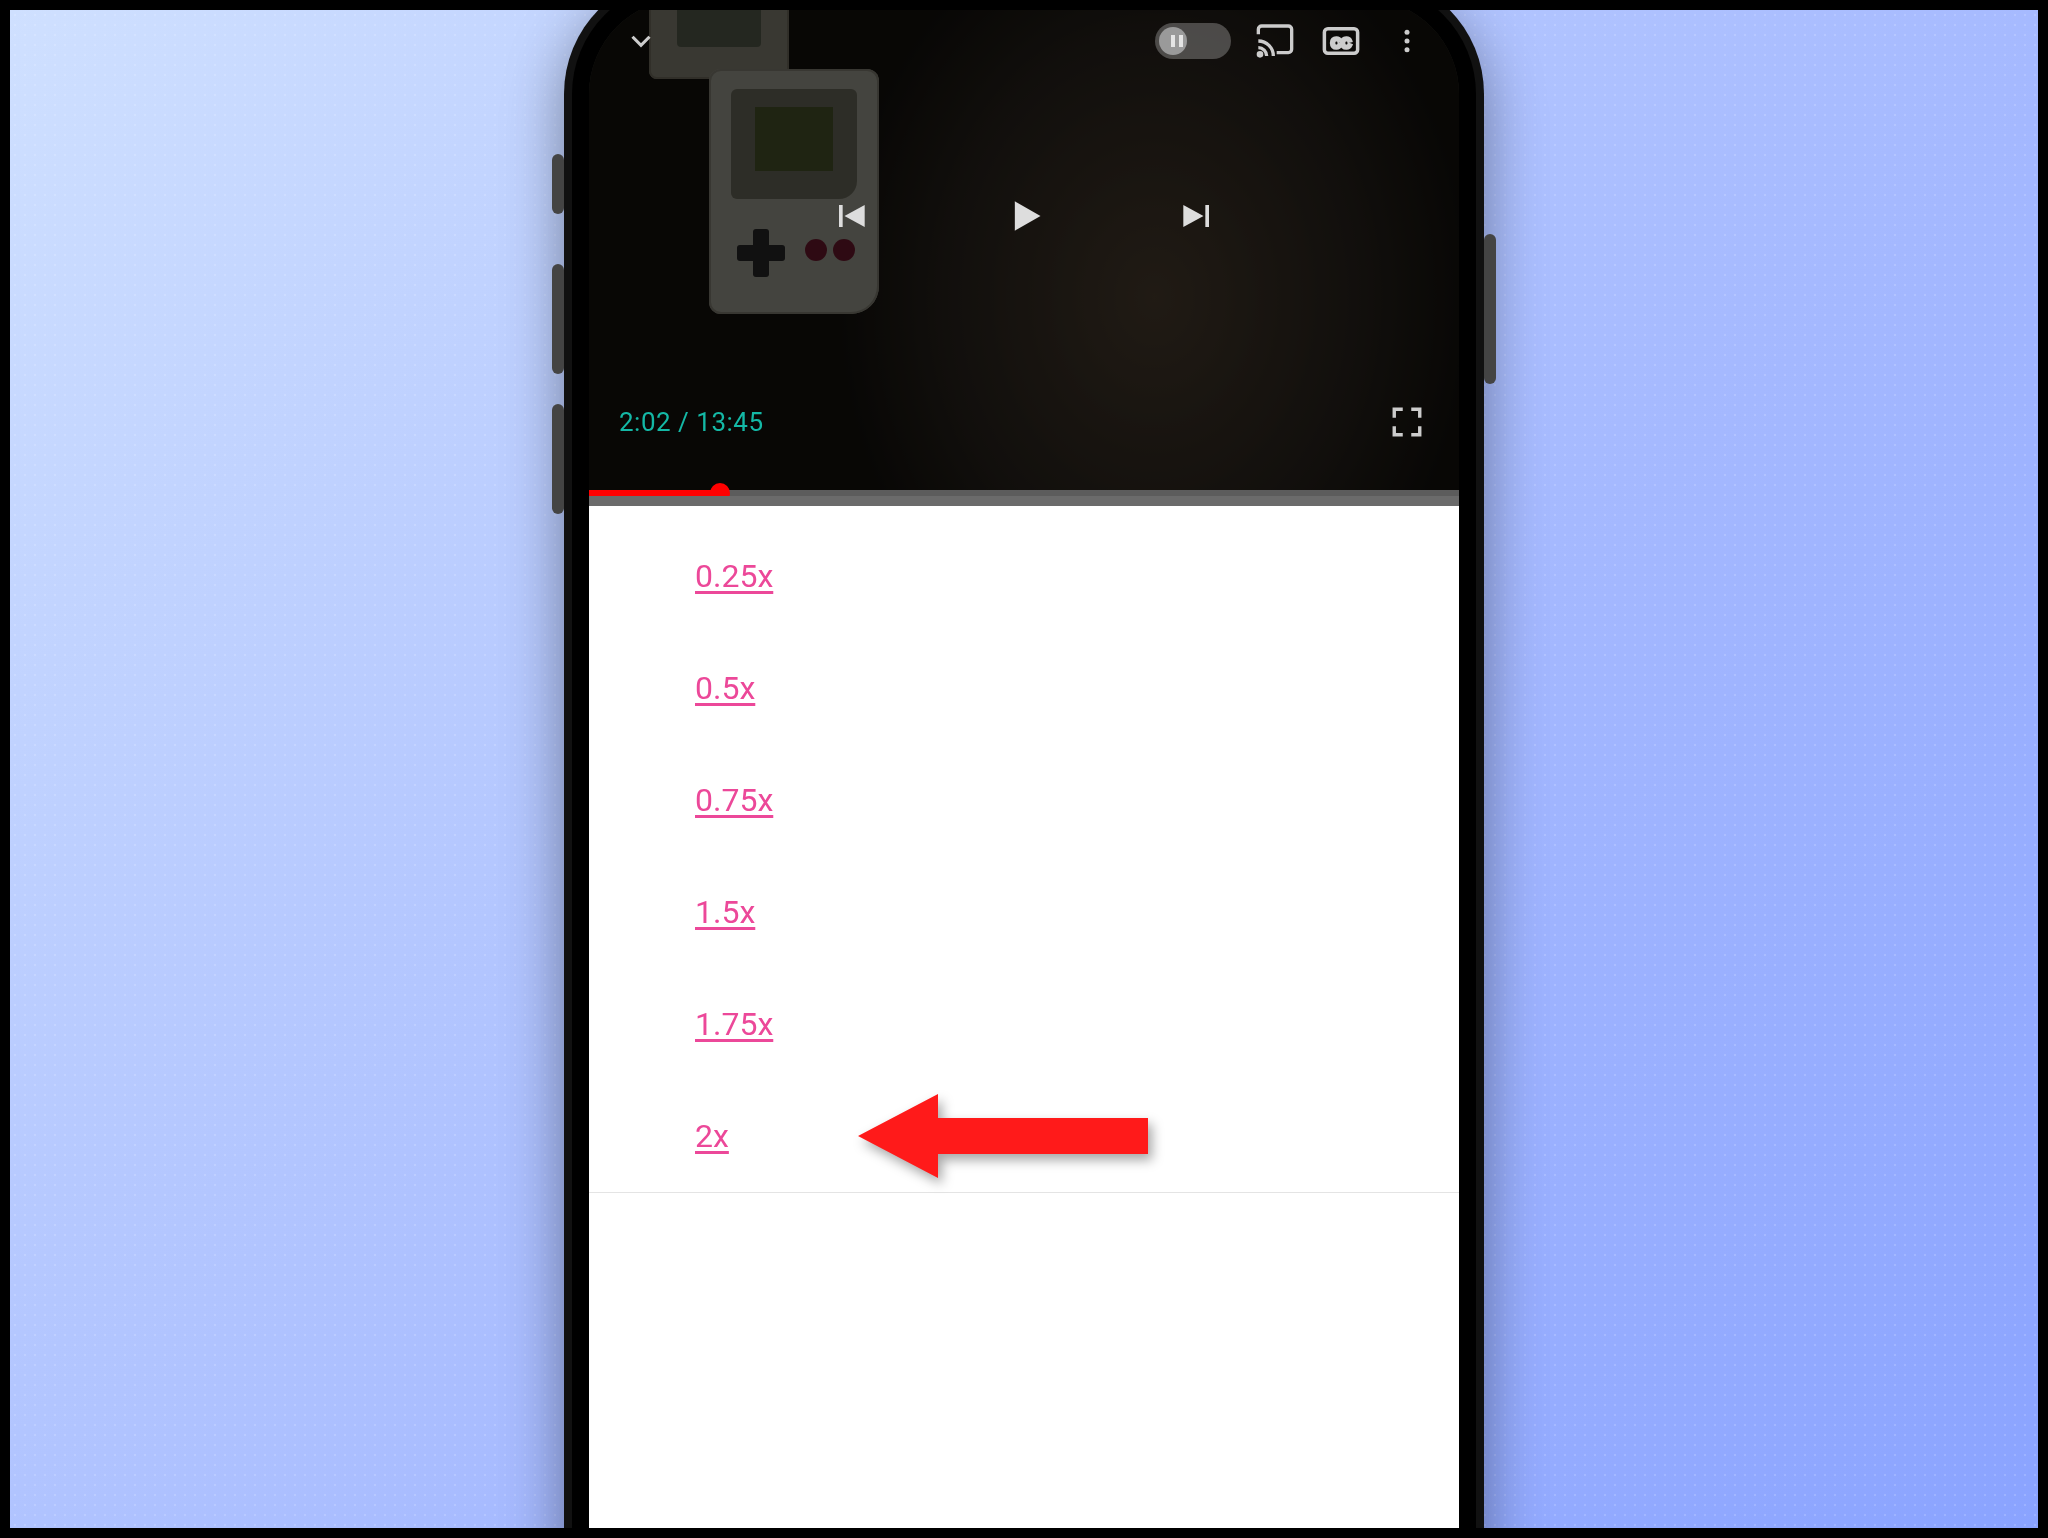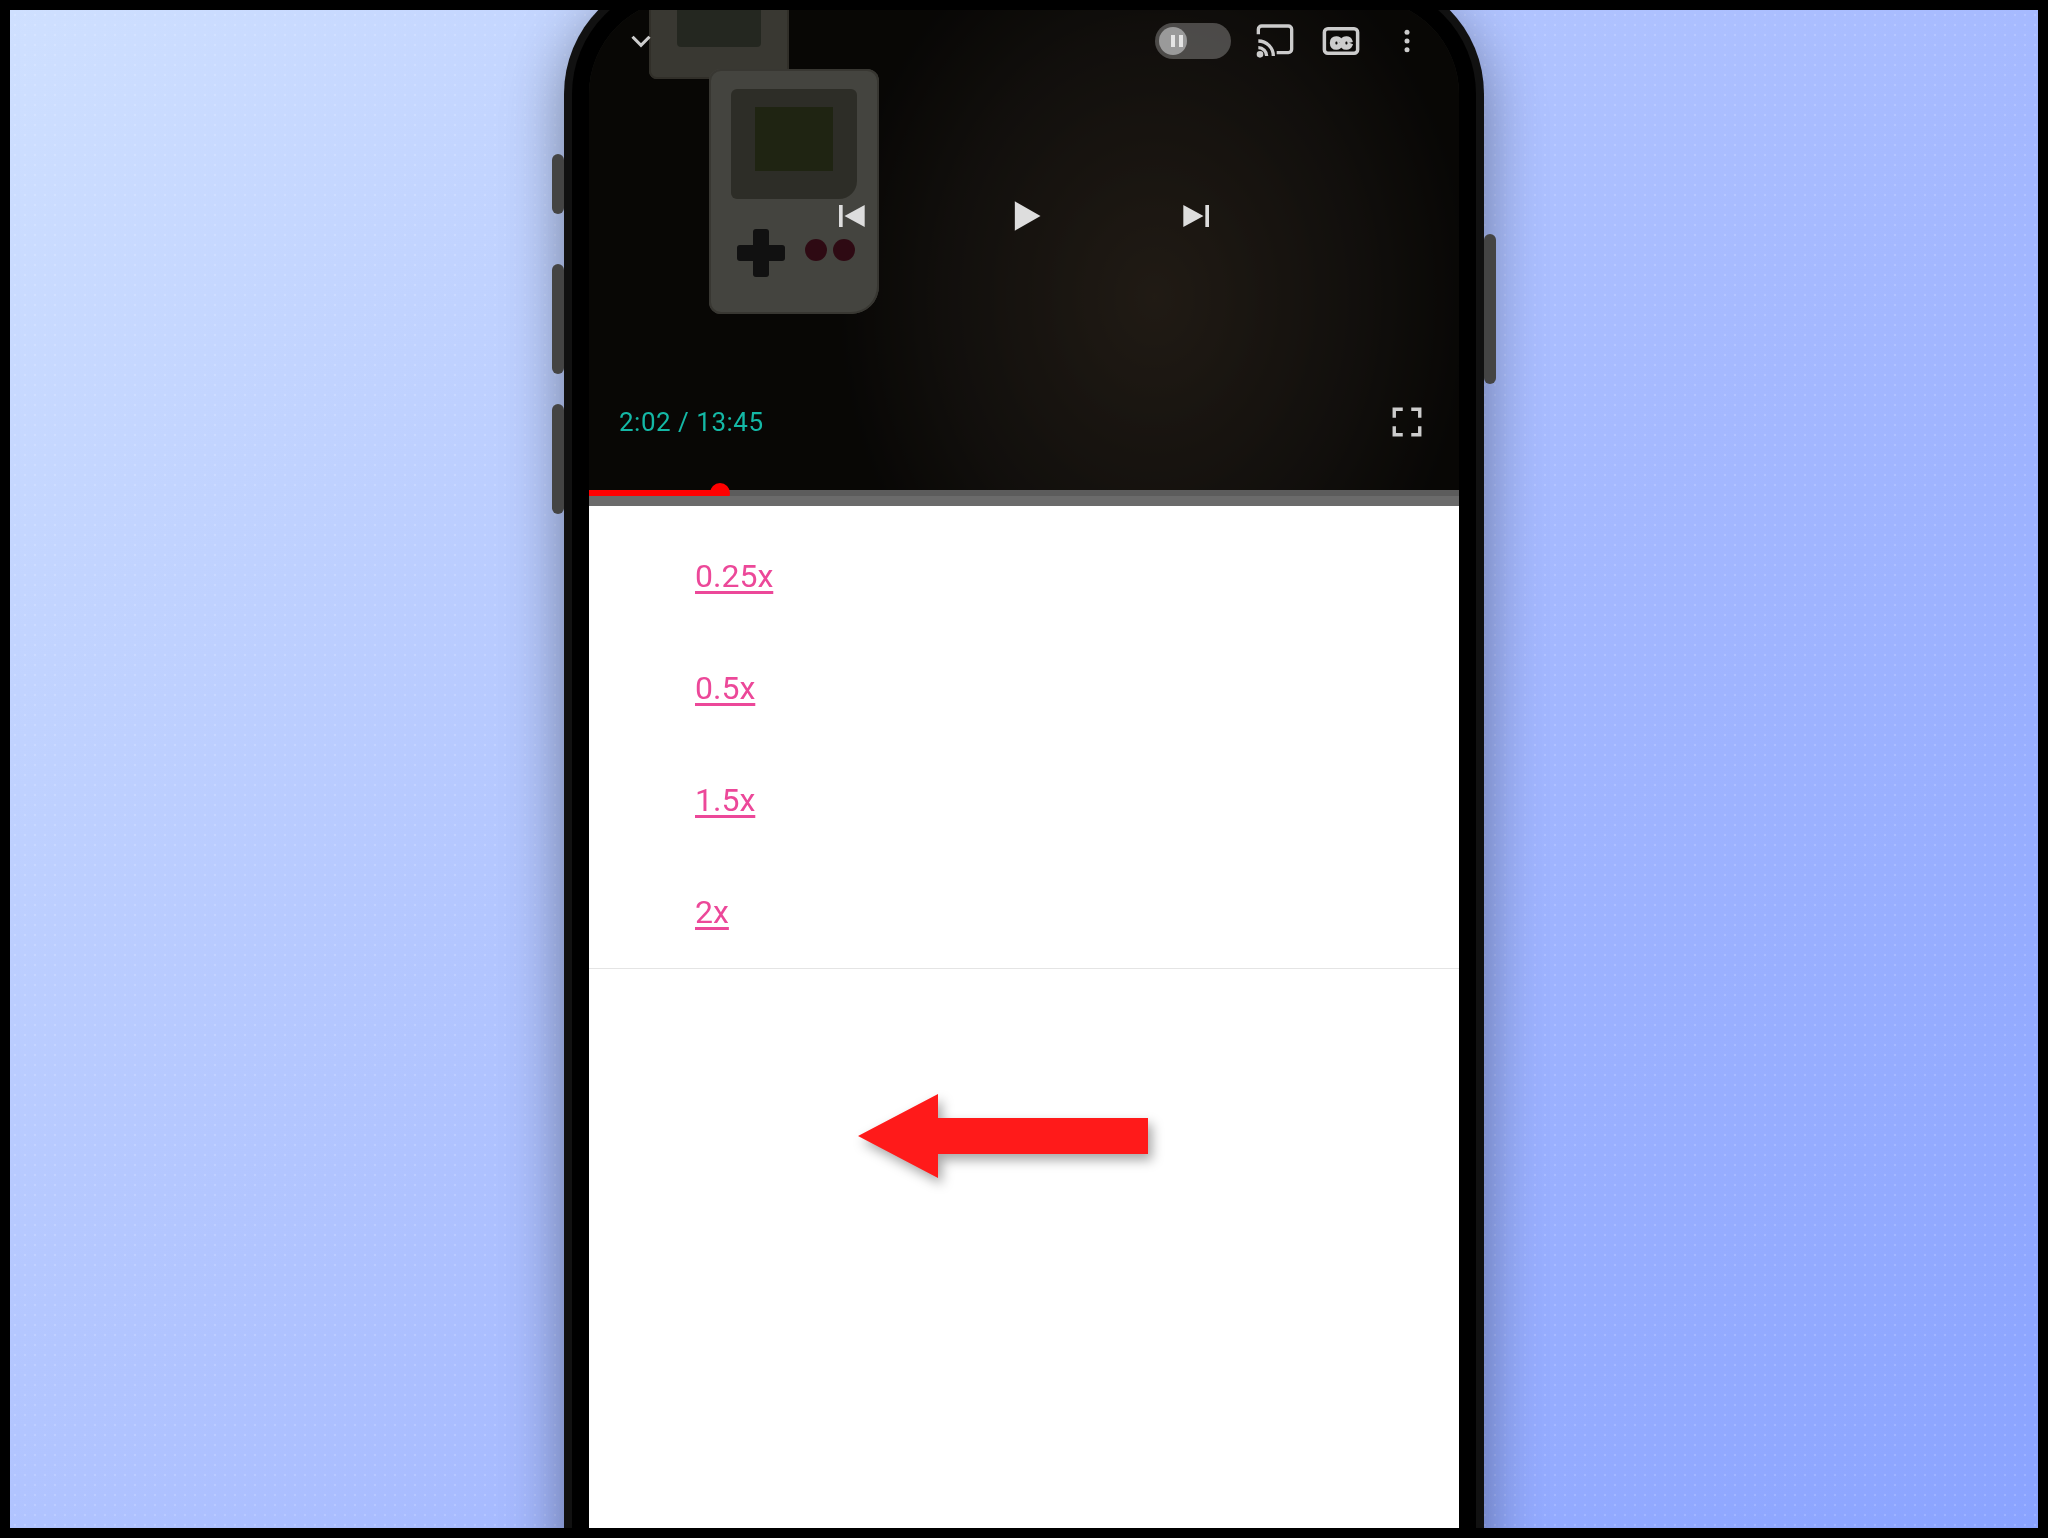--- a/index.html
+++ b/index.html
@@ -324,21 +324,29 @@
             <div class="speed-row">
               <div class="check-slot"></div>
               <span class="speed-label">0.25x</span>
             </div>
             <div class="speed-row">
               <div class="check-slot"></div>
               <span class="speed-label">0.5x</span>
             </div>
             <div class="speed-row">
               <div class="check-slot"></div>
+              <span class="speed-label">0.75x</span>
+            </div>
+            <div class="speed-row">
+              <div class="check-slot"></div>
               <span class="speed-label">1.5x</span>
+            </div>
+            <div class="speed-row">
+              <div class="check-slot"></div>
+              <span class="speed-label">1.75x</span>
             </div>
             <div class="speed-row">
               <div class="check-slot"></div>
               <span class="speed-label">2x</span>
             </div>
           </div>
         <div class="divider"></div>
       </div>
 
       <div class="arrow-layer">

